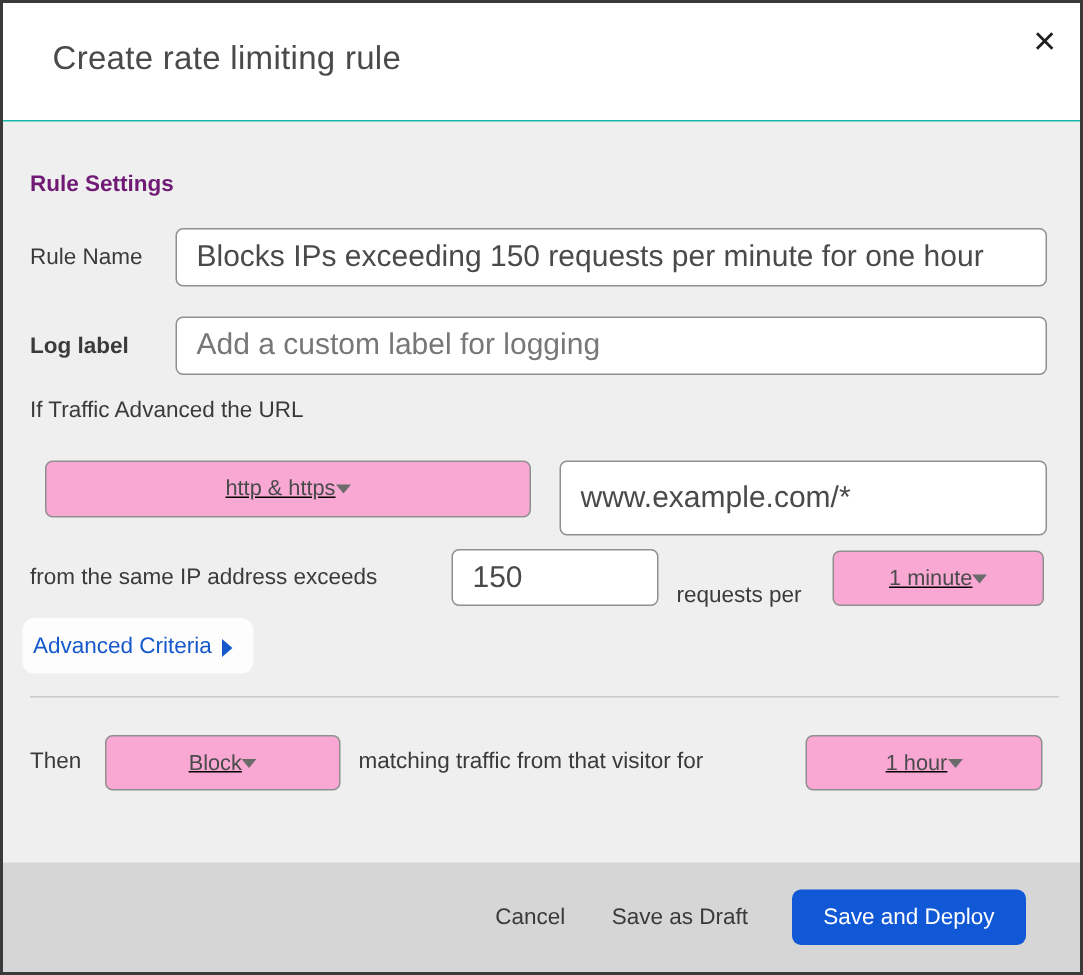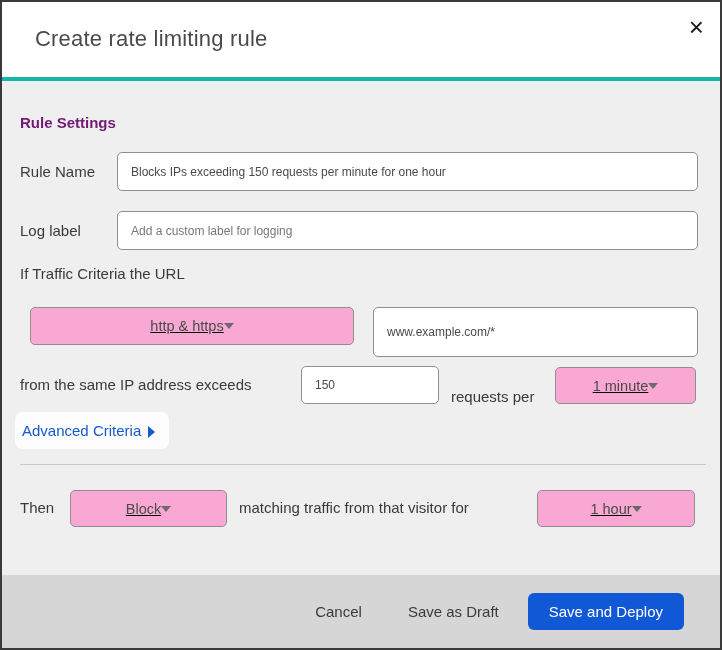--- a/index.html
+++ b/index.html
@@ -14,21 +14,21 @@
     overflow: hidden;
   }
 
   
   .top-accent-navy { position: absolute; left: 51px; top: 0; width: 202px; height: 4px; background: #15202d; }
   .top-accent-red  { position: absolute; left: 253px; top: 0; width: 14px; height: 4px; background: #541a18; }
 
   
   .header {
     position: absolute; left: 0; top: 0; width: 100%; height: 79px;
-    background: #ffffff; border-bottom: 4px solid #14b8a6;
+    background: #ffffff; border-bottom: 1px solid #14b8a6;
   }
   .title {
     position: absolute; left: 33px; top: 24px;
     font-size: 22px; color: #4a4a4a; letter-spacing: .2px;
   }
   .close-btn {
     position: absolute; right: 16px; top: 12px;
     font-size: 26px; line-height: 1; color: #1d1d1d;
     background: none; border: none; cursor: pointer;
     font-family: "Liberation Sans", sans-serif; font-weight: 300;
@@ -37,21 +37,21 @@
   .section-heading {
     position: absolute; left: 18px; top: 112px;
     font-size: 15px; font-weight: bold; color: #701a75;
   }
 
   .lbl { position: absolute; font-size: 15px; color: #3a3a3a; white-space: nowrap; }
 
   .txt-input {
     position: absolute; height: 39px;
     background: #fff; border: 1px solid #8f8f8f; border-radius: 5px;
-    padding: 4px 13px; font-size: 12px; color: #4a4a4a;
+    padding: 4px 13px; font-size: 20px; color: #4a4a4a;
     font-family: "Liberation Sans", sans-serif; outline: none;
   }
   .txt-input::placeholder { color: #777; opacity: 1; }
 
   .select-box {
     position: absolute; height: 38px;
     background: #f9a8d4; border: 1px solid #8f8f8f; border-radius: 5px;
     display: flex; align-items: center; justify-content: center;
     padding: 0 14px; cursor: pointer; text-decoration: underline;
   }
@@ -89,21 +89,21 @@
     position: absolute; left: 0; bottom: 0; width: 100%; height: 73px;
     background: #d6d6d6;
     display: flex; align-items: center; justify-content: flex-end;
     padding-right: 36px;
   }
   .text-btn {
     background: none; border: none; cursor: pointer;
     font-size: 15px; color: #3a3a3a;
     font-family: "Liberation Sans", sans-serif;
   }
-  .btn-cancel { margin-right: 46px; }
+  .btn-cancel { margin-right: 31px; }
   .btn-draft  { margin-right: 29px; }
   .btn-primary {
     height: 37px; padding: 0 21px;
     background: #1158d6; color: #ffffff;
     border: none; border-radius: 6px; cursor: pointer;
     font-size: 15px; font-family: "Liberation Sans", sans-serif;
   }
 </style>
 </head>
 <body>
@@ -116,24 +116,24 @@
   <div class="header">
     <div class="title">Create rate limiting rule</div>
     <button class="close-btn">×</button>
   </div>
 
   <div class="section-heading">Rule Settings</div>
 
   <div class="lbl" style="left:18px; top:161px;">Rule Name</div>
   <input class="txt-input" style="left: 115px; top: 150px; width: 581px;" value="Blocks IPs exceeding 150 requests per minute for one hour">
 
-  <div class="lbl" style="left:18px; top:220px;">Log label</div>
+  <div class="lbl" style="left:18px; top:220px;font-weight:bold;">Log label</div>
   <input class="txt-input" style="left: 115px; top: 209px; width: 581px;" placeholder="Add a custom label for logging">
 
-  <div class="lbl" style="left:18px; top:263px;">If Traffic Criteria the URL</div>
+  <div class="lbl" style="left:18px; top:263px;">If Traffic Advanced the URL</div>
 
   <div class="select-box" style="left:28px; top:305px; width:324px;">
     <span class="select-value">http &amp; https</span>
     <span class="caret"></span>
   </div>
   <input class="txt-input" style="left: 371px; top: 305px; width: 325px; height: 50px;" value="www.example.com/*">
 
   <div class="lbl" style="left:18px; top:374px;text-align:center;">from the same IP address exceeds</div>
   <input class="txt-input" style="left: 299px; top: 364px; width: 138px; height: 38px;" value="150">
   <div class="lbl" style="left:449px; top:374px;margin-top:12px;">requests per</div>

